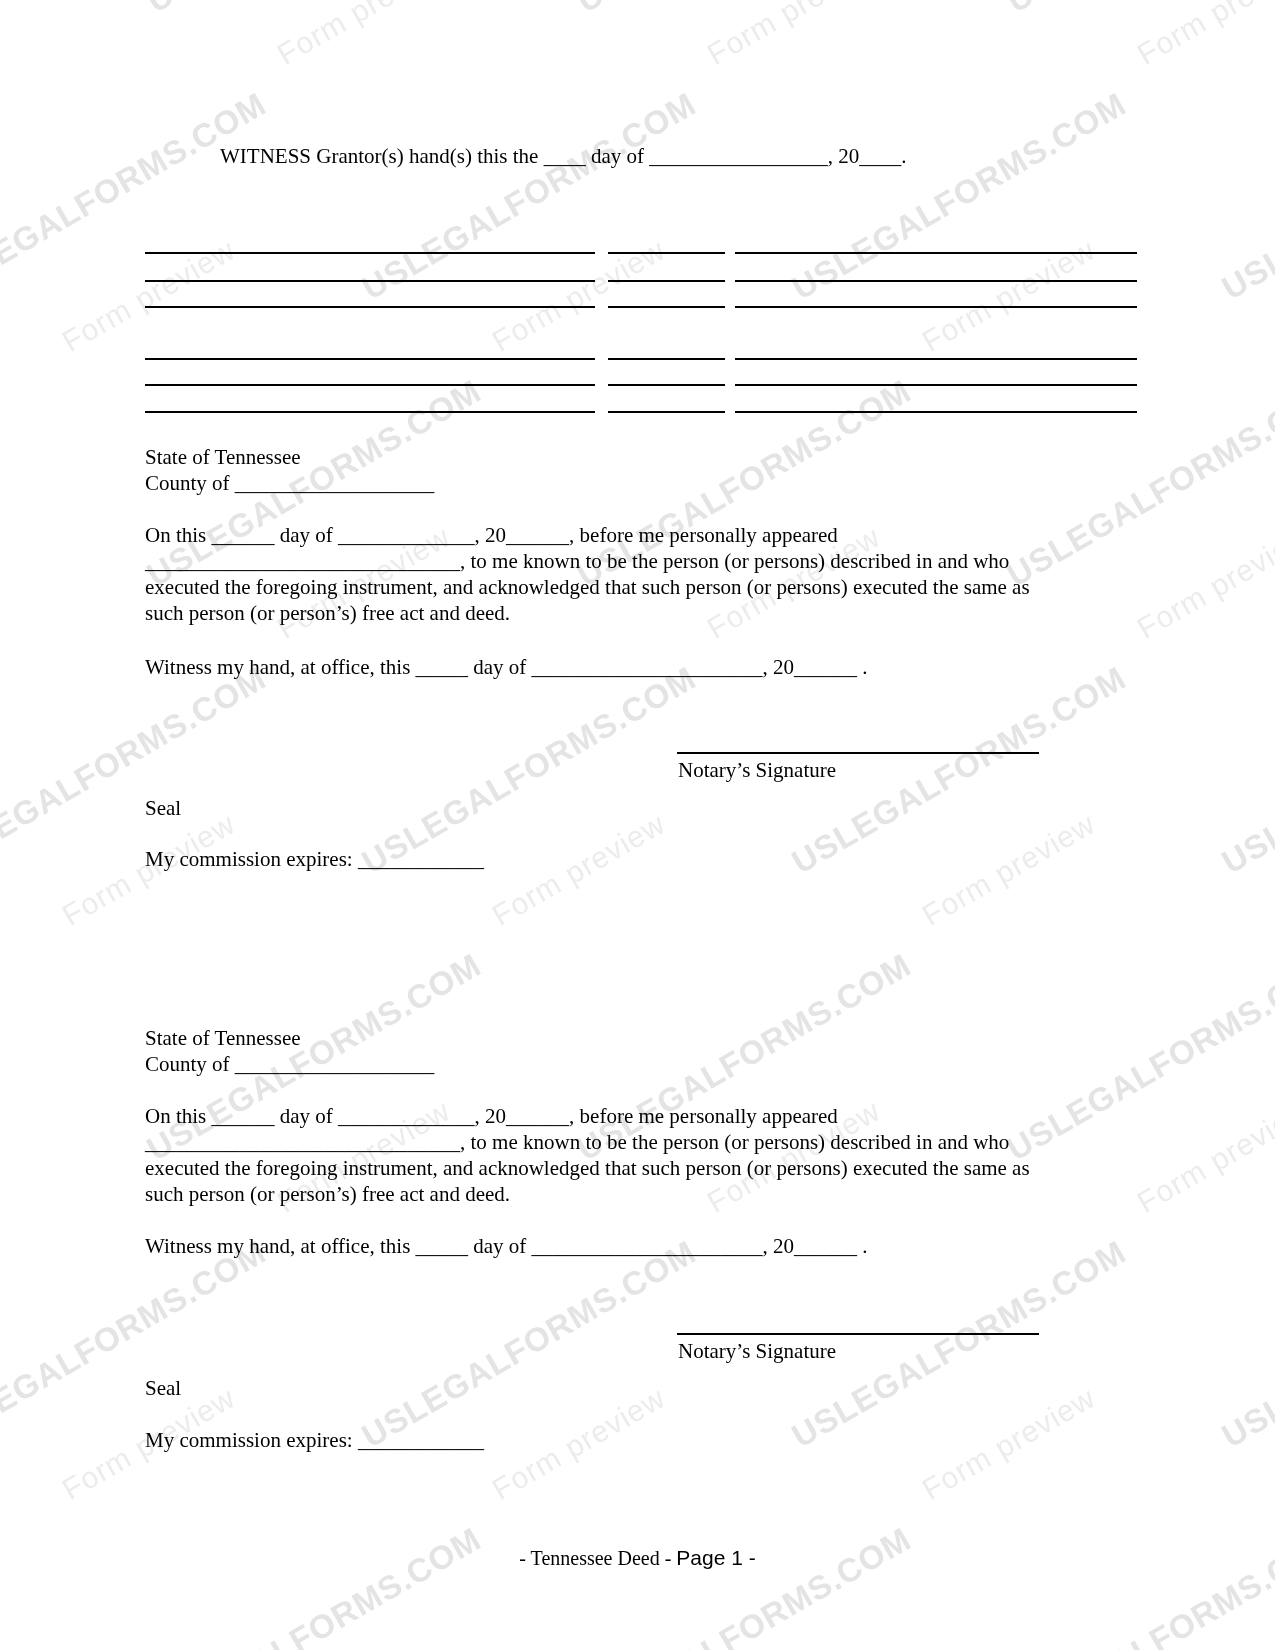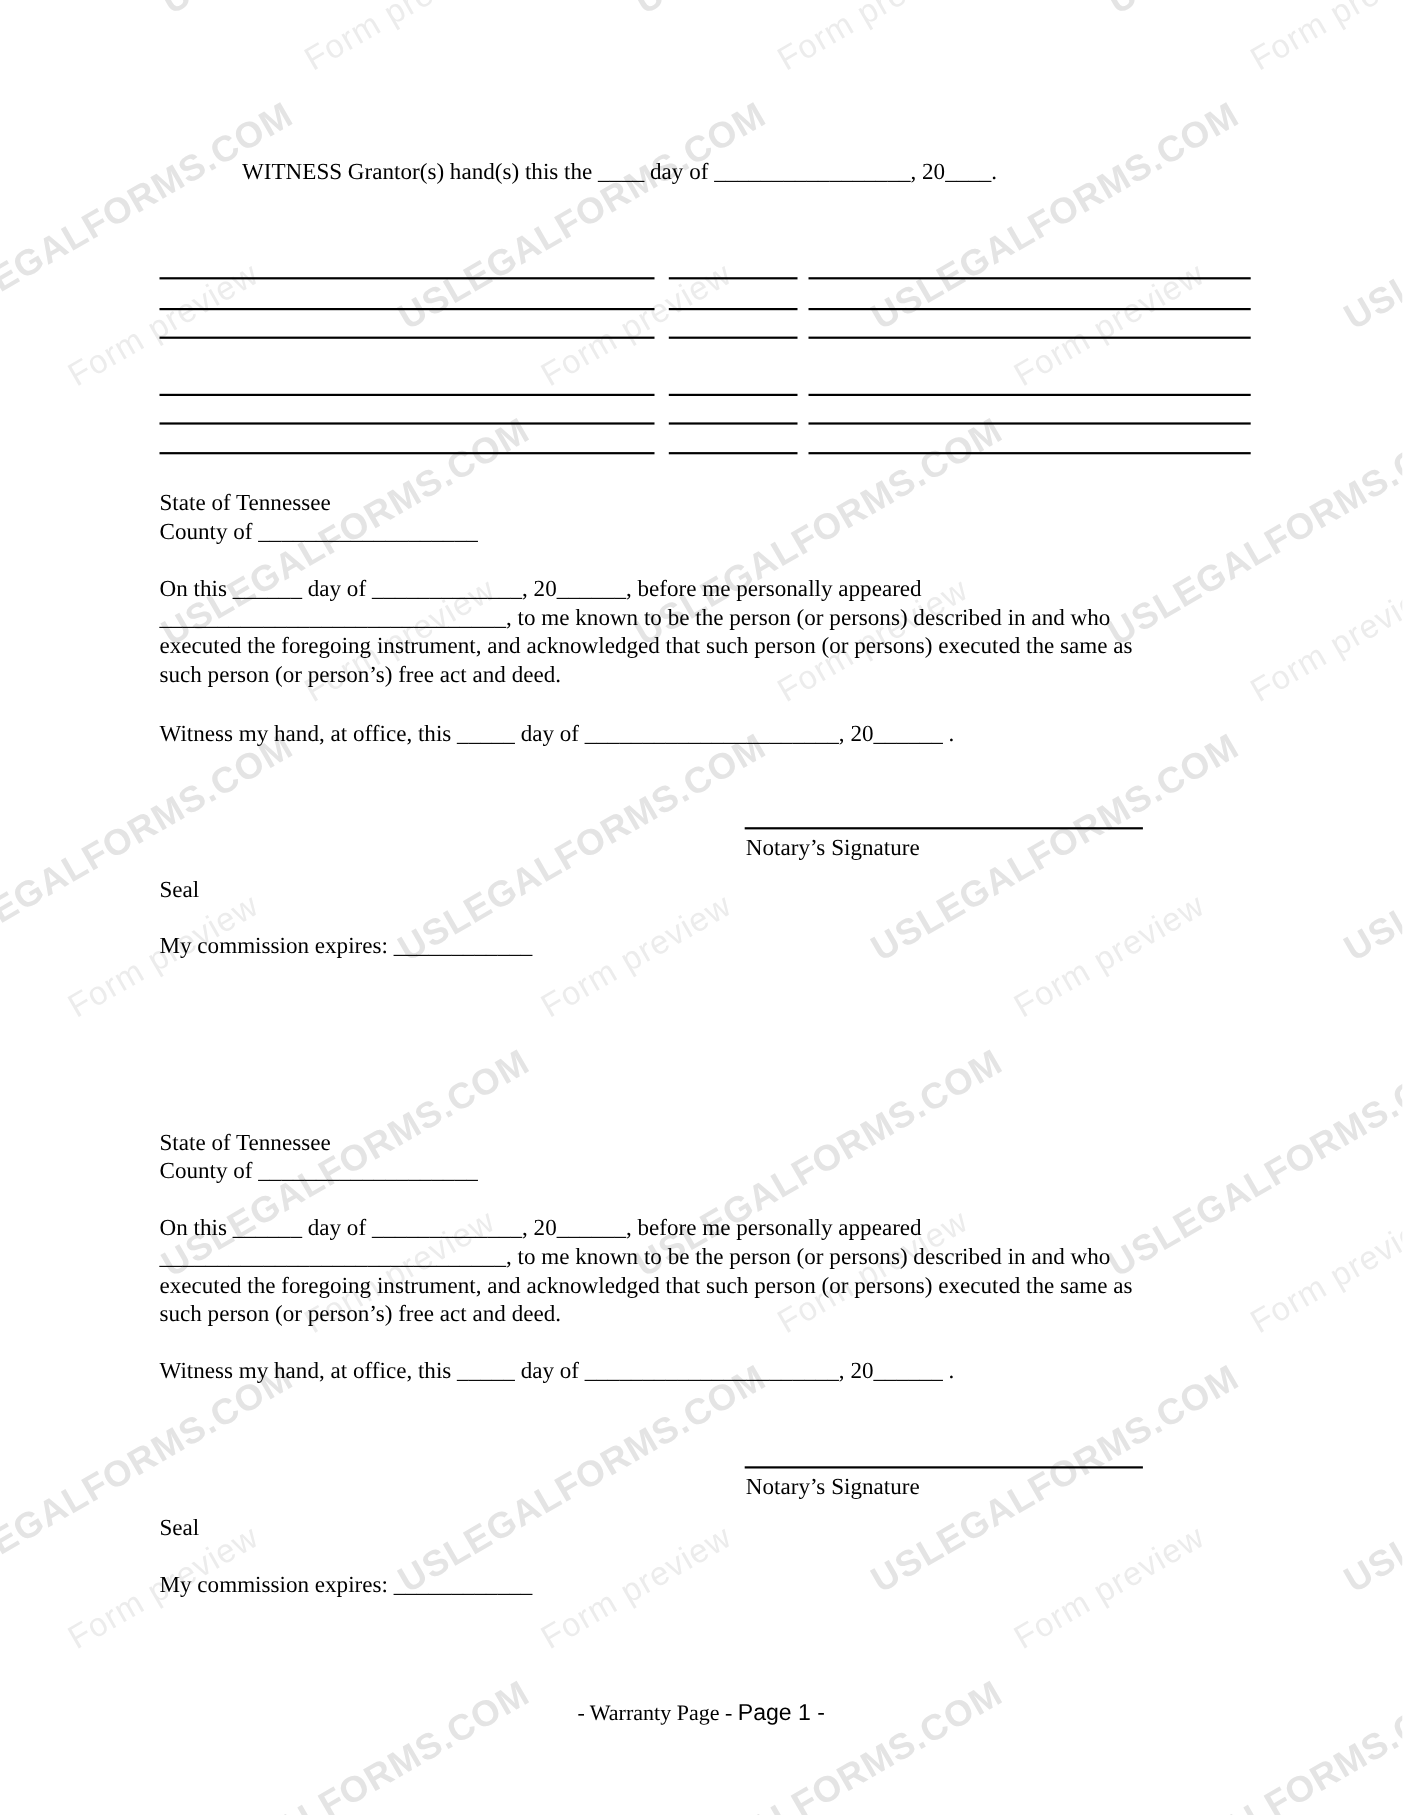--- a/index.html
+++ b/index.html
@@ -135,16 +135,16 @@
     <div class="line" style="left:145px; top:1103px;">On this ______ day of _____________, 20______, before me personally appeared</div>
     <div class="line" style="left:145px; top:1129px;">______________________________, to me known to be the person (or persons) described in and who</div>
     <div class="line" style="left:145px; top:1155px;">executed the foregoing instrument, and acknowledged that such person (or persons) executed the same as</div>
     <div class="line" style="left:145px; top:1181px;">such person (or person’s) free act and deed.</div>
     <div class="line" style="left:145px; top:1233px;">Witness my hand, at office, this _____ day of ______________________, 20______ .</div>
     <div class="notary-line" style="top:1333px;"></div>
     <div class="line" style="left:678px; top:1338px;">Notary’s Signature</div>
     <div class="line" style="left:145px; top:1375px;">Seal</div>
     <div class="line" style="left:145px; top:1427px;">My commission expires: ____________</div>
 
-    <div class="footer"><span>- Warranty Page - </span><span class="sans">Page 1 -</span></div>
+    <div class="footer"><span>- Tennessee Deed - </span><span class="sans">Page 1 -</span></div>
 
   </div>
 </div>
 
 </body></html>

